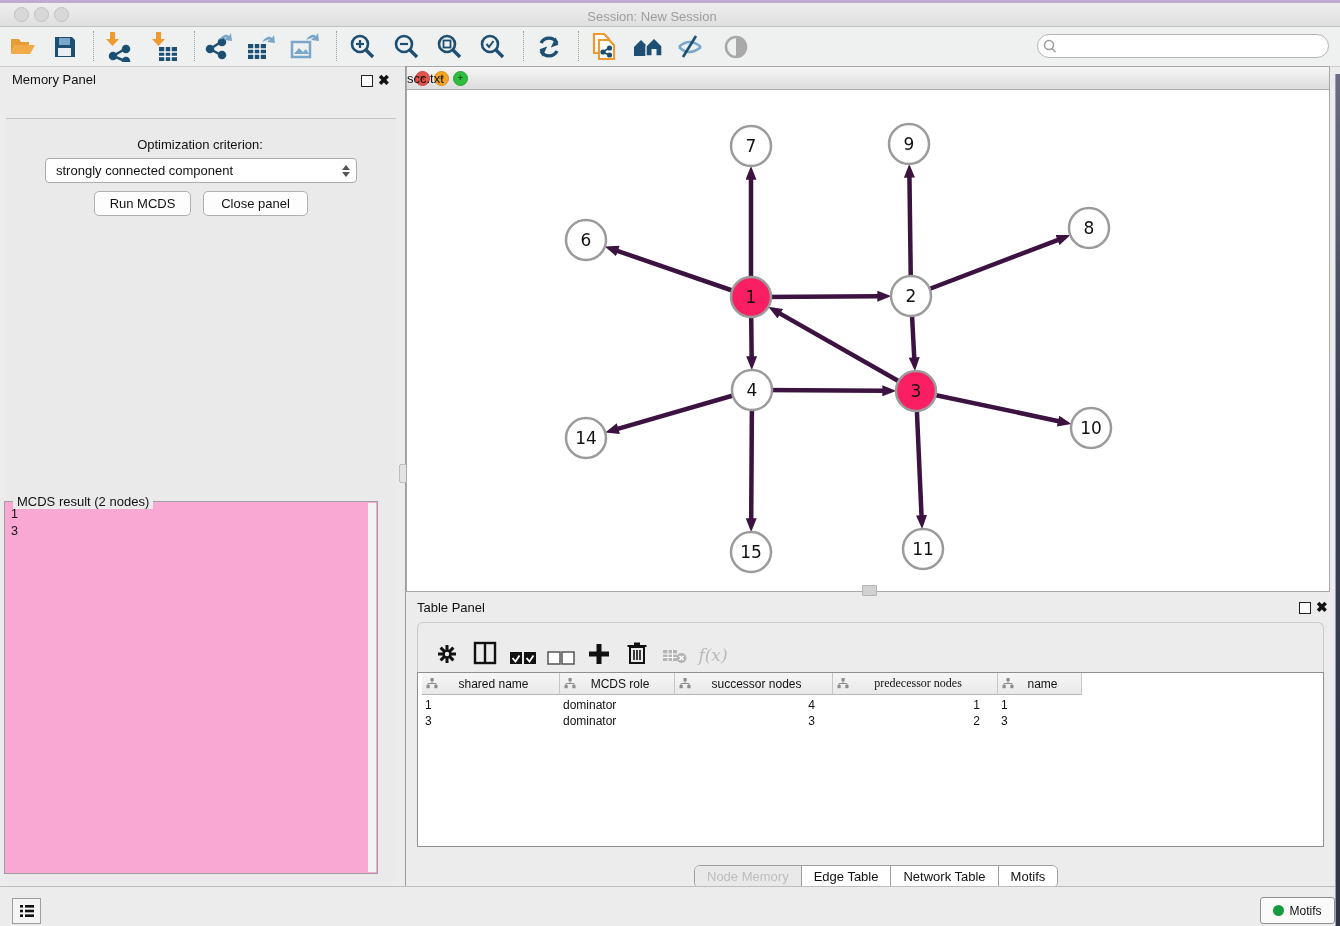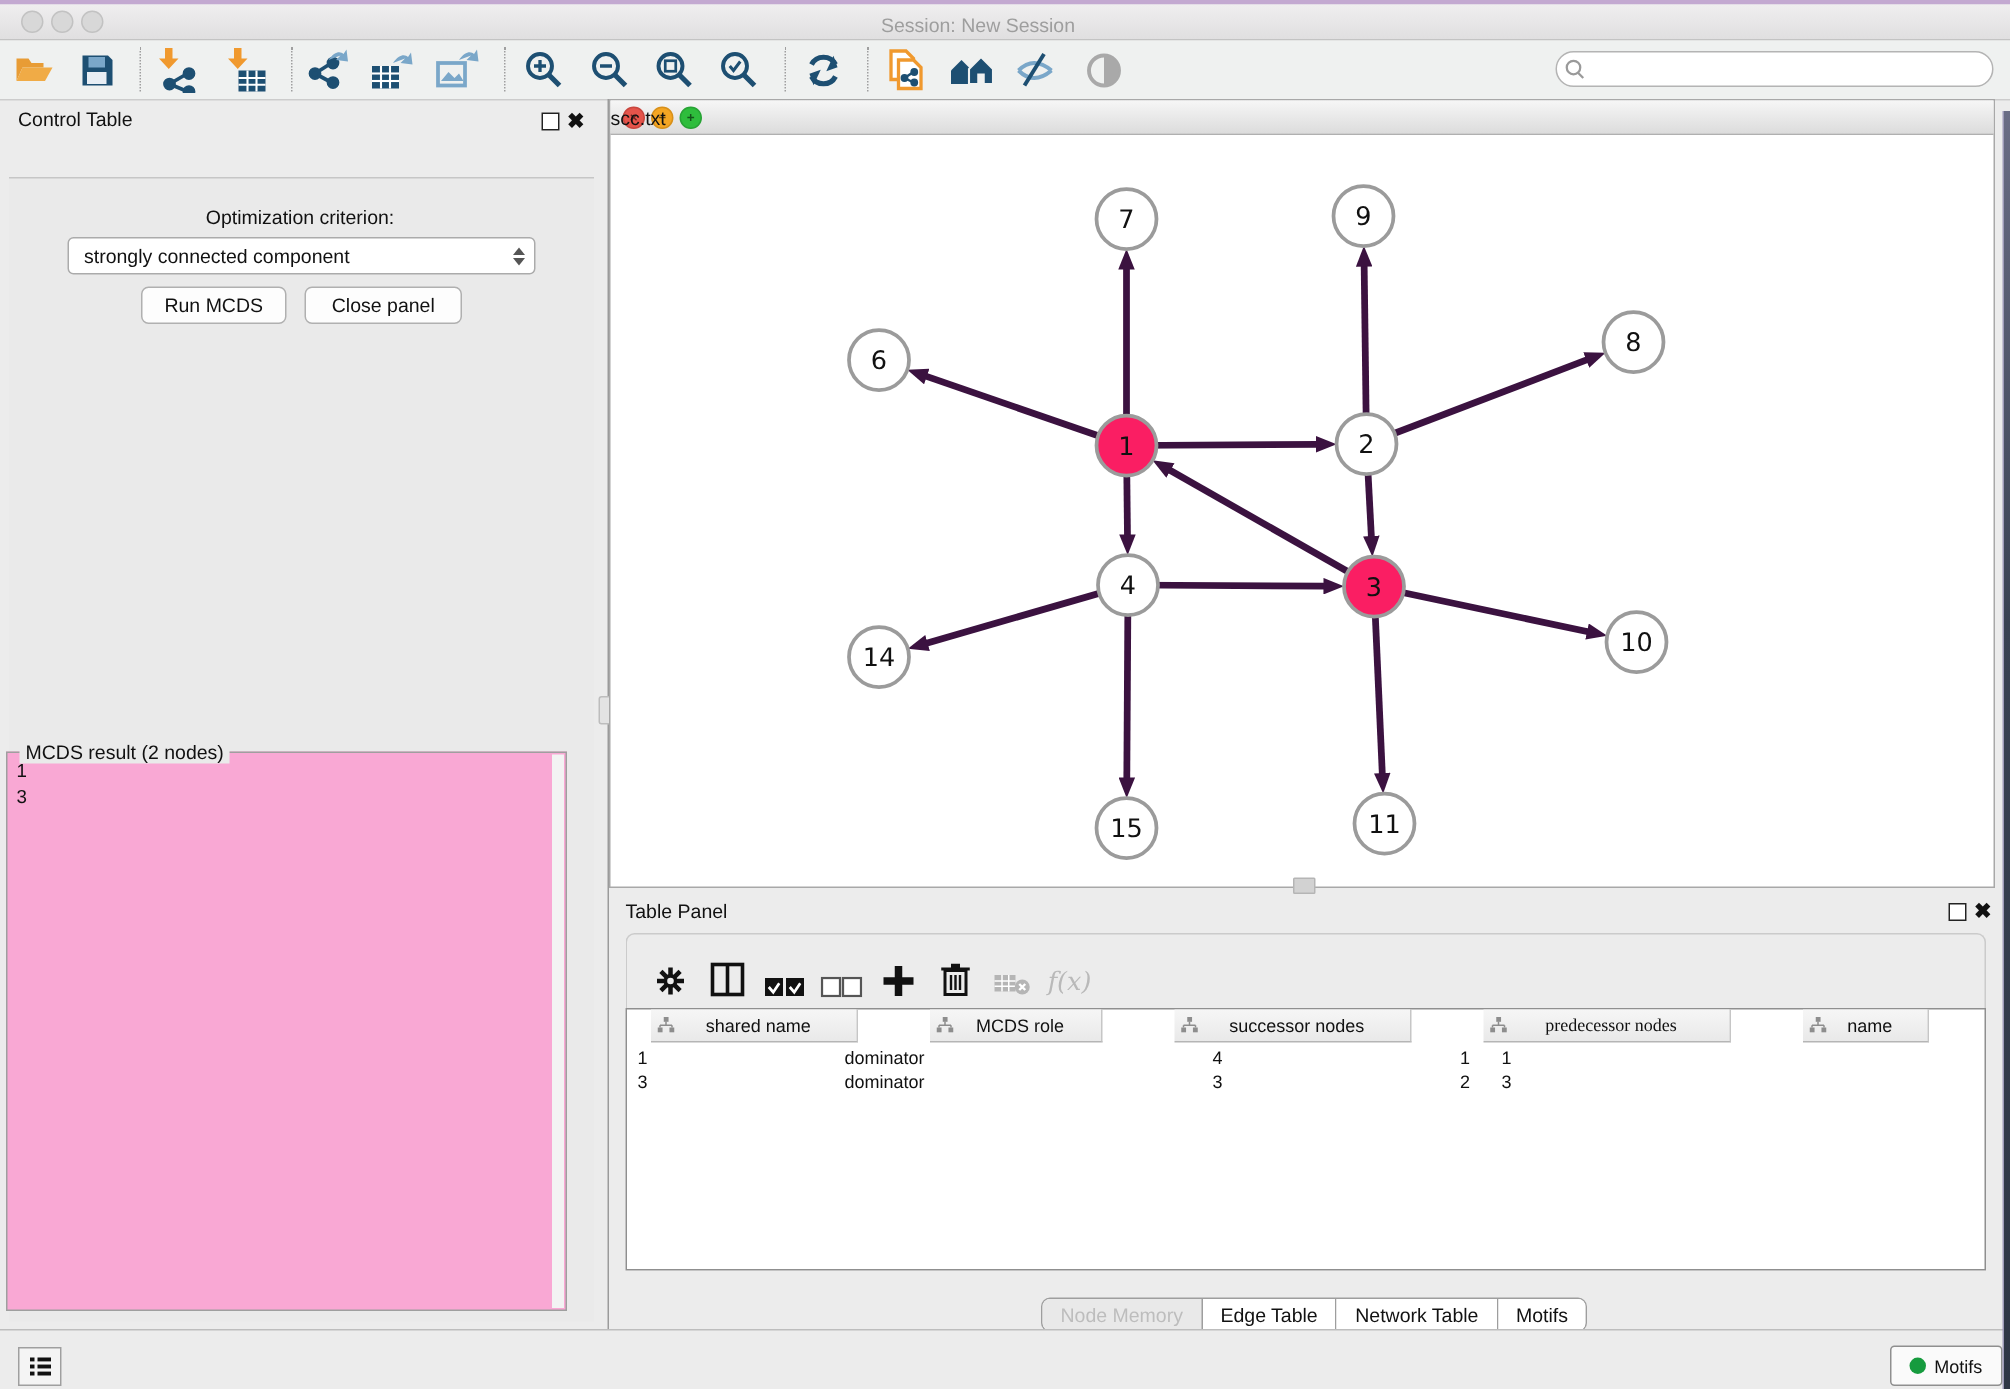--- a/index.html
+++ b/index.html
@@ -55,21 +55,21 @@
     text-align:center;line-height:13px;color:rgba(0,0,0,0.55);}
   .net-title{position:absolute;left:0;top:4px;width:100%;font-size:13px;color:#111;}
   .hsplit-grip{left:862px;top:585px;width:13px;height:9px;background:#d2d2d2;border:1px solid #b5b5b5;border-radius:1px;}
   
   .tp-title{left:417px;top:600px;font-size:13px;}
   .tp-toolbar{left:417px;top:622px;width:907px;height:50px;background:#ececec;border:1px solid #cbcbcb;
     border-bottom:none;border-radius:6px 6px 0 0;display:flex;align-items:center;padding-left:10px;box-sizing:border-box;}
   .tp-tool{width:38px;height:34px;display:flex;align-items:flex-end;justify-content:center;}
   .fx-label{font-size:17px;font-style:italic;font-family:"DejaVu Serif",serif;color:#b9b9b9;}
   .tbl{left:417px;top:672px;width:907px;height:175px;background:#fff;border:1px solid #8f8f8f;box-sizing:border-box;}
-  .tbl-headrow{position:absolute;left:16px;top:0;height:22px;display:flex;gap:48px;}
+  .tbl-headrow{position:absolute;left:4px;top:0;height:22px;display:flex;}
   .th{box-sizing:border-box;border-right:1px solid #c6c6c6;border-bottom:1px solid #b5b5b5;
     background:linear-gradient(#f6f6f6,#e9e9e9);display:flex;align-items:center;font-size:12px;}
   .th .thlabel{flex:1;text-align:center;padding-right:10px;}
   .tr{position:absolute;left:0;height:16px;display:flex;font-size:12px;}
   .td{box-sizing:border-box;display:flex;align-items:center;}
   .bottom-tabs{left:694px;top:865px;height:21px;display:flex;border:1px solid #9e9e9e;border-radius:6px;
     overflow:hidden;background:#fff;}
   .seg{font-size:13px;padding:2px 12px;border-right:1px solid #9e9e9e;background:#fff;display:flex;align-items:center;}
   .seg:last-child{border-right:none;}
   .seg.selected{background:#e9e9e9;color:#bdbdbd;}
@@ -245,21 +245,21 @@
     </div>
     <div class="searchbox">
       <svg width="22" height="16" viewBox="0 0 22 16">
           <circle cx="11" cy="7" r="4.5" fill="none" stroke="#9a9a9a" stroke-width="1.5"></circle>
           <line x1="14" y1="10.5" x2="17.5" y2="14" stroke="#9a9a9a" stroke-width="1.5"></line>
         </svg>
       <input type="text" placeholder="" style="">
     </div>
   </div>
 
-  <div class="abs cp-header-title">Control Table</div>
+  <div class="abs cp-header-title">Memory Panel</div>
   <div class="abs panel-float" style="left:361px;top:75px"></div>
   <div class="abs panel-x" style="left:378px;top:74px">✖</div>
   <div class="abs cp-body"></div>
 
   <div class="abs dropdown">
     <span class="dd-text">strongly connected component</span>
     <span class="stepper">
         <span class="tri-up"></span>
         <span class="tri-dn"></span>
       </span>

